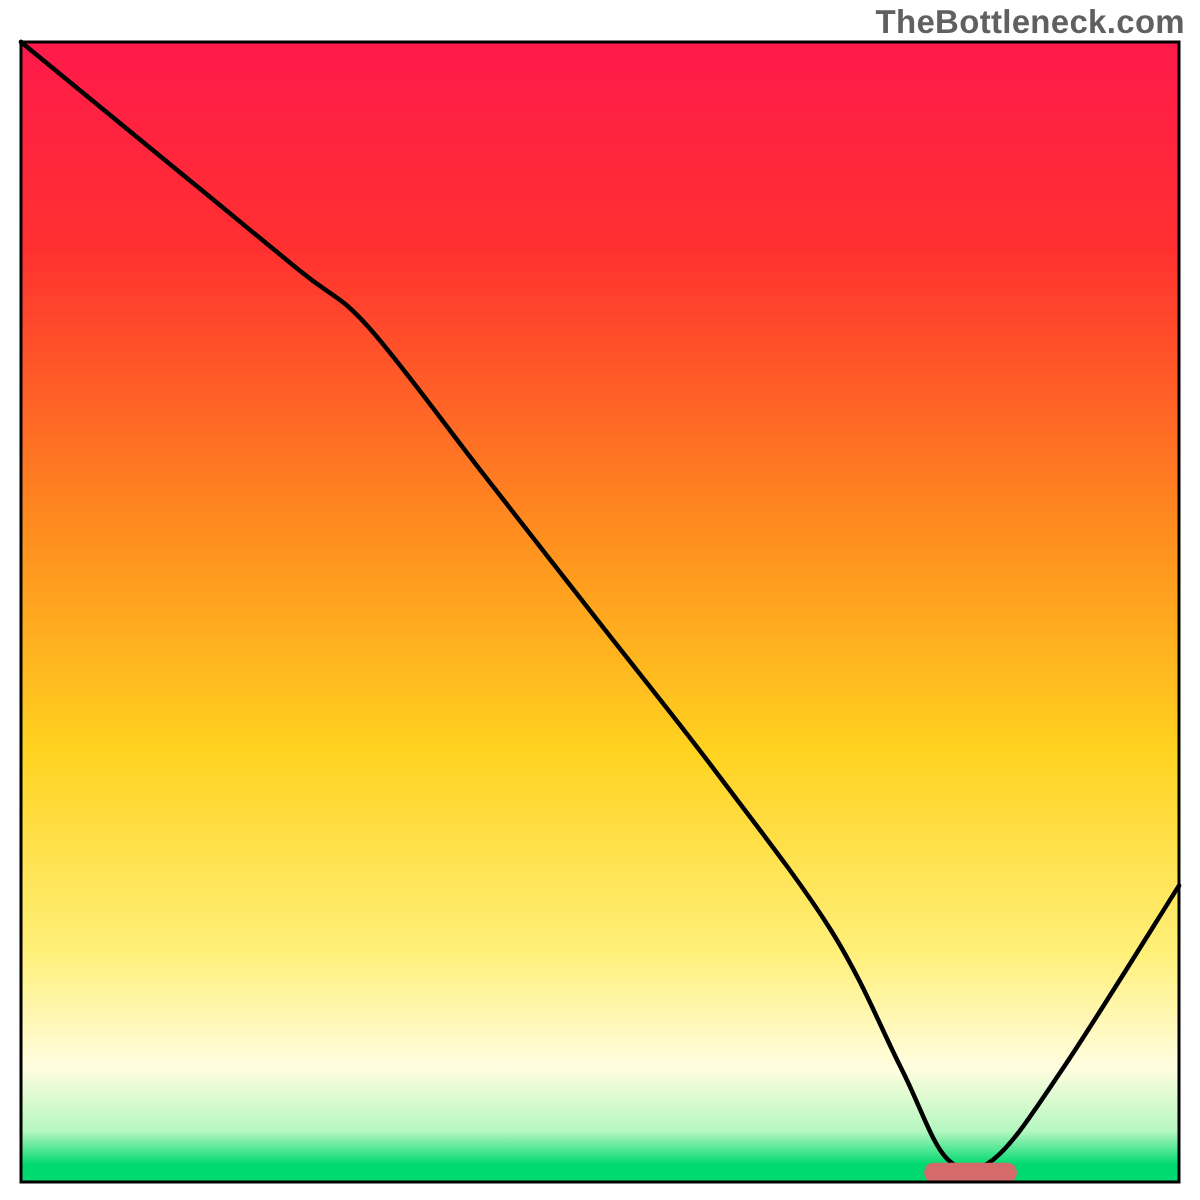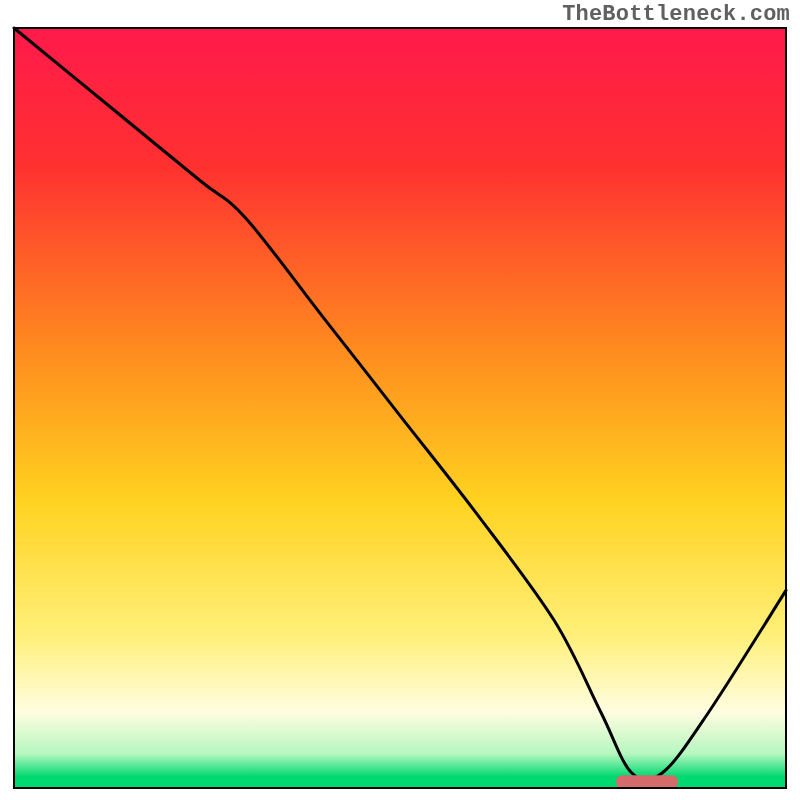--- a/index.html
+++ b/index.html
@@ -8,21 +8,20 @@
     width: 800px;
     height: 800px;
     background: #ffffff;
     overflow: hidden;
     font-family: Arial, Helvetica, sans-serif;
   }
   .stage {
     position: relative;
     width: 800px;
     height: 800px;
-    font-family: Liberation Mono, monospace;
   }
   .watermark {
     position: absolute;
     top: 2px;
     right: 10px;
     font-size: 22px;
     font-weight: 600;
     color: #606060;
     letter-spacing: 0.2px;
   }

